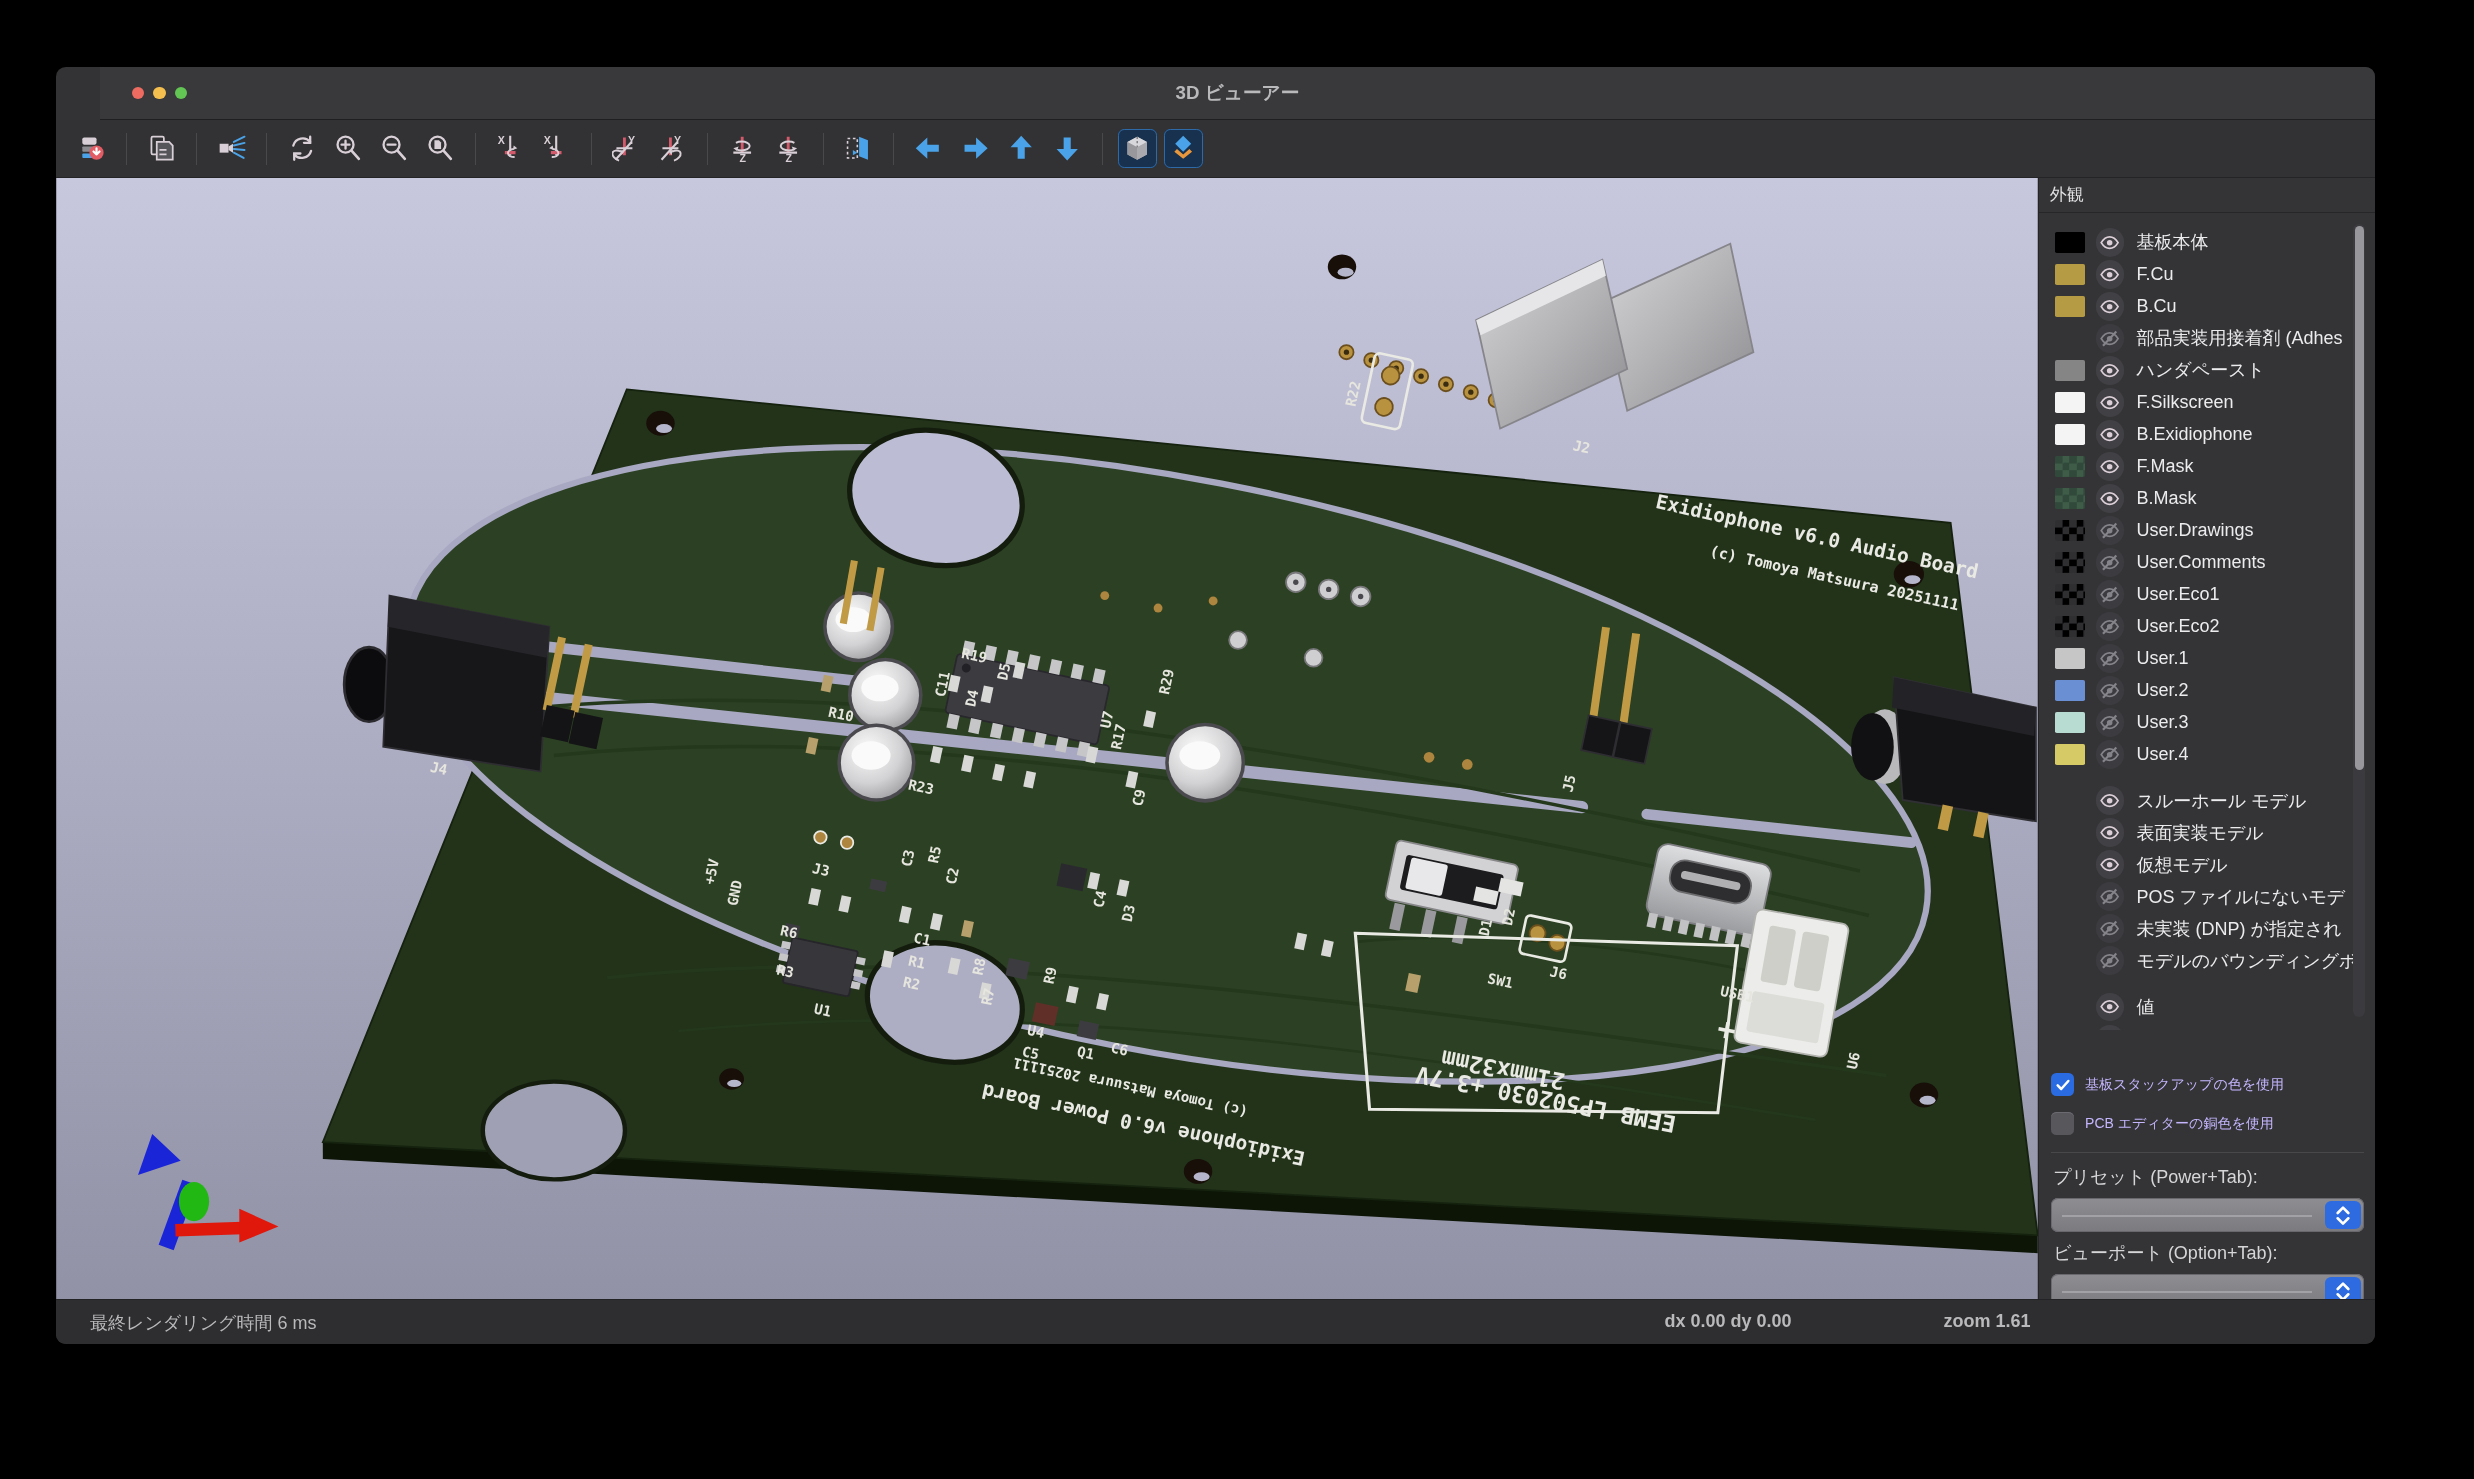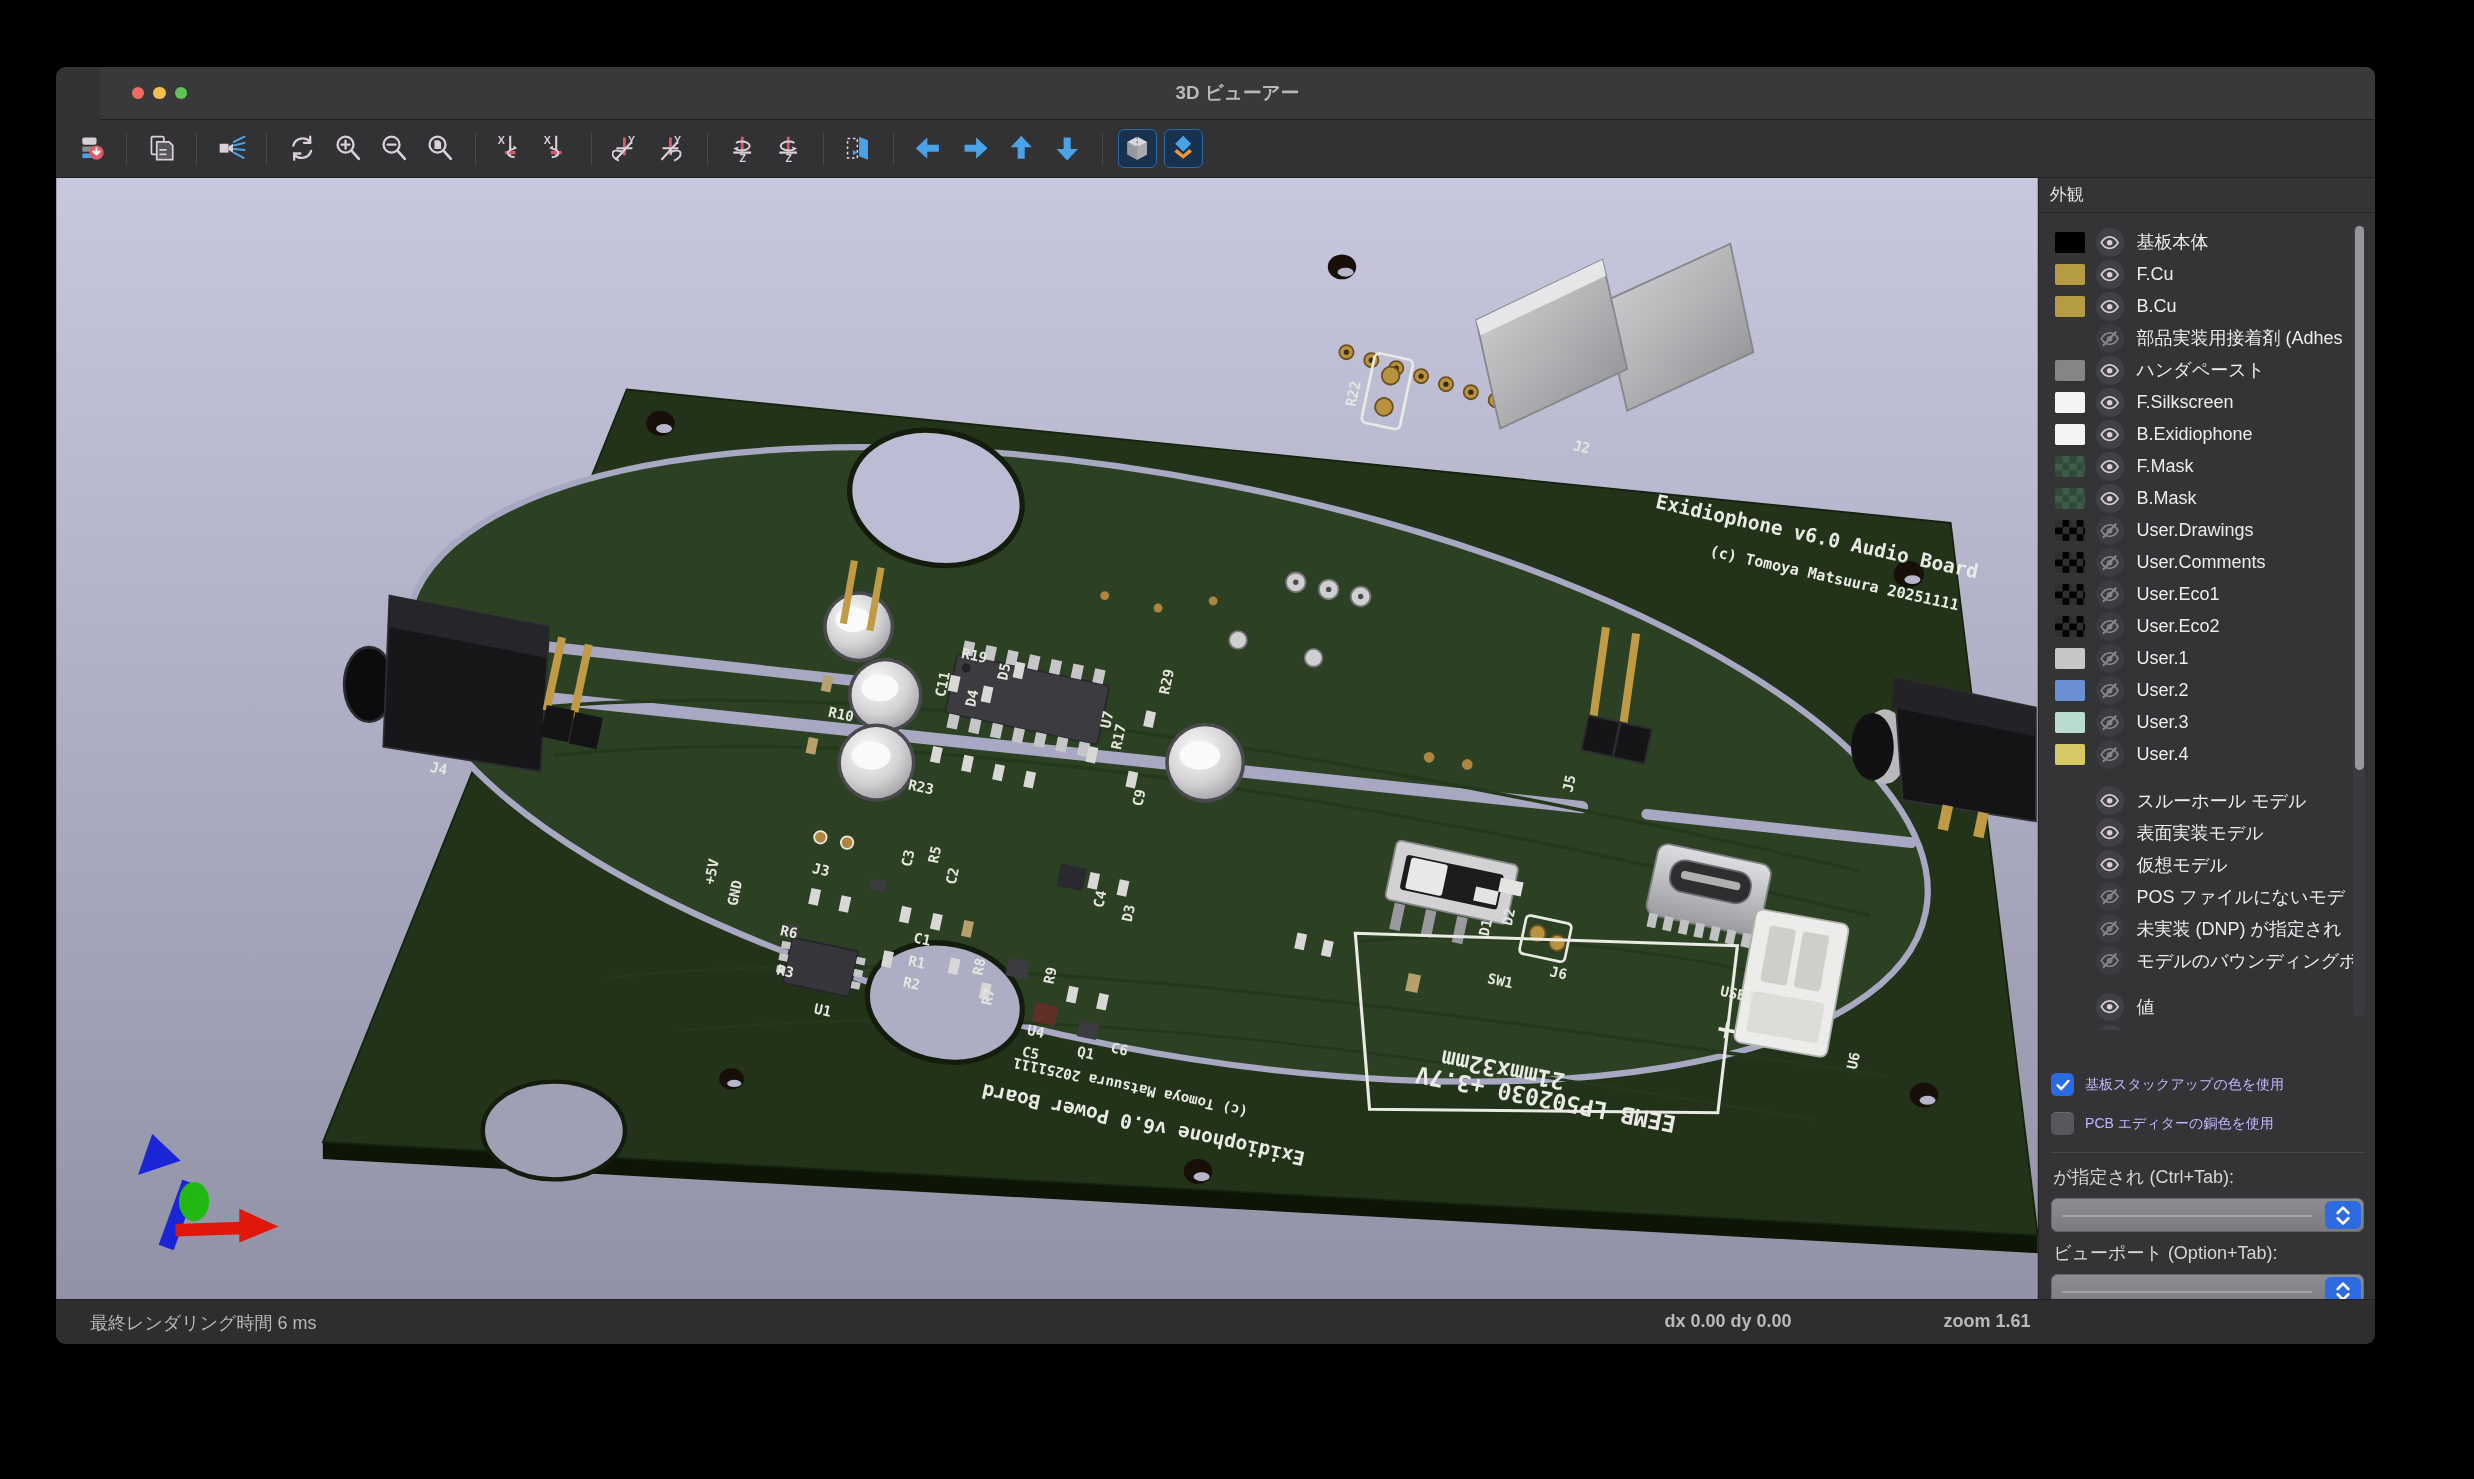--- a/index.html
+++ b/index.html
@@ -904,21 +904,21 @@
                 <path d="M3 9.5l4 4 8-9" fill="none" stroke="#fff" stroke-width="2.8" stroke-linecap="round" stroke-linejoin="round"></path>
               </svg>
           </div>
           <div class="chk-label">基板スタックアップの色を使用</div>
         </div>
         <div class="chk-row">
           <div class="chk off"></div>
           <div class="chk-label">PCB エディターの銅色を使用</div>
         </div>
         <div class="divider"></div>
-        <div class="combo-label">が指定され (Ctrl+Tab):</div>
+        <div class="combo-label">プリセット (Power+Tab):</div>
         <div class="combo">
           <div class="line"></div>
           <div class="stepper">
             <svg viewBox="0 0 20 24" width="18" height="21.3">
                 <path d="M4 9l6-6 6 6M4 15l6 6 6-6" fill="none" stroke="#fff" stroke-width="3" stroke-linecap="round" stroke-linejoin="round"></path>
               </svg>
           </div>
         </div>
         <div class="combo-label">ビューポート (Option+Tab):</div>
         <div class="combo">

